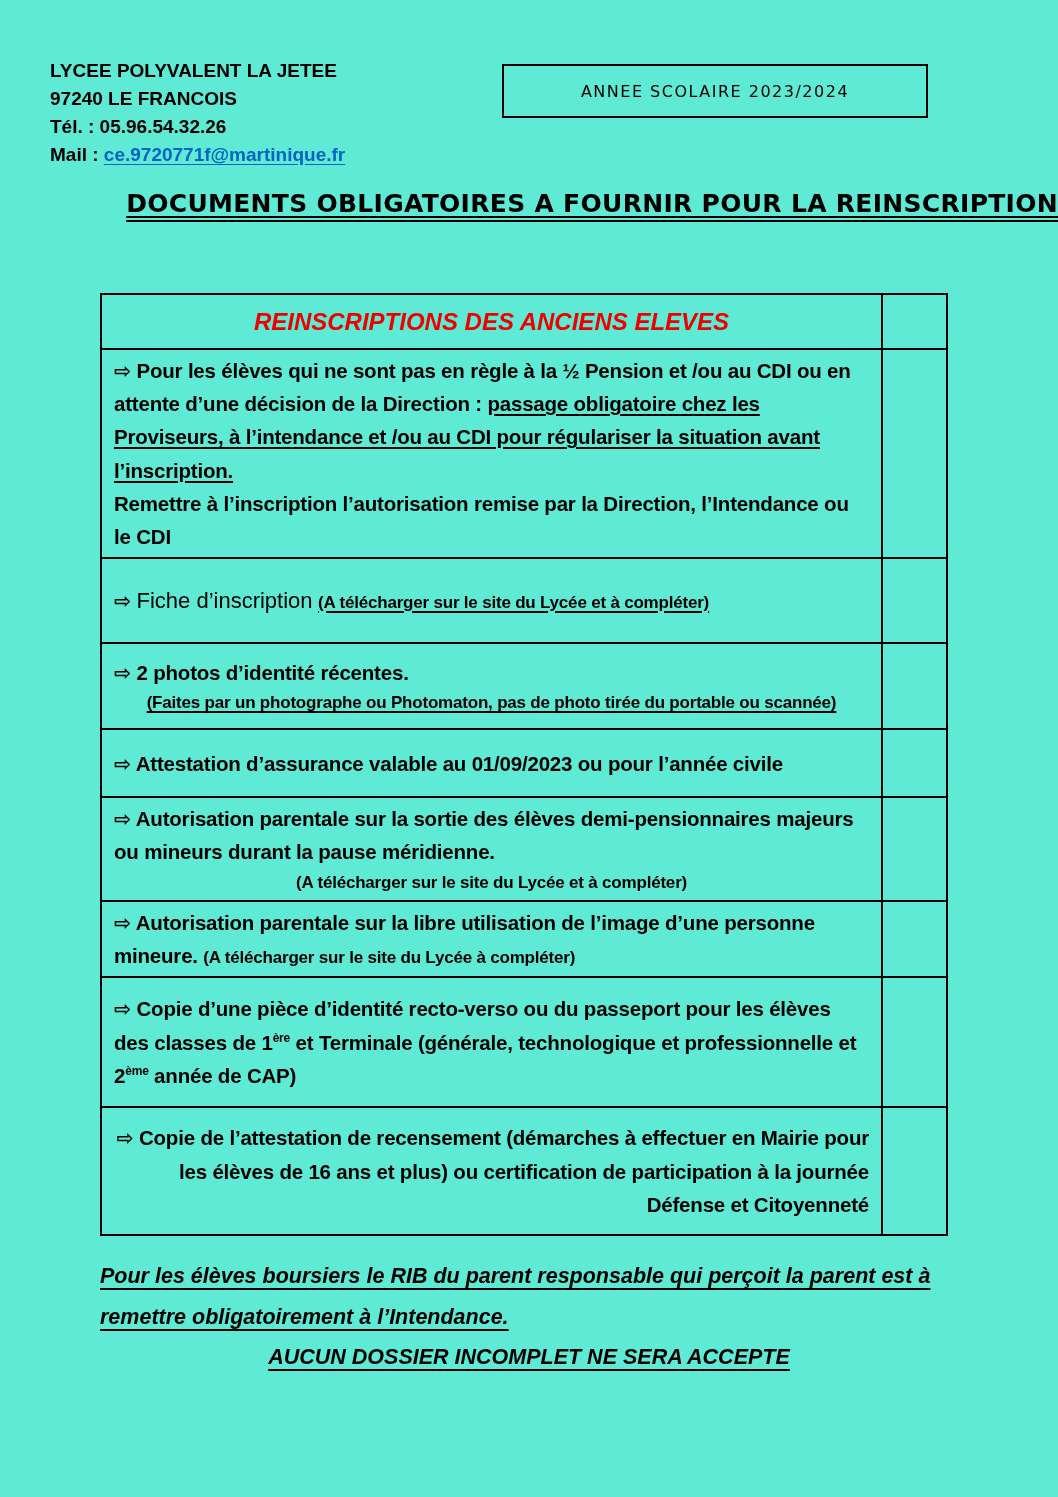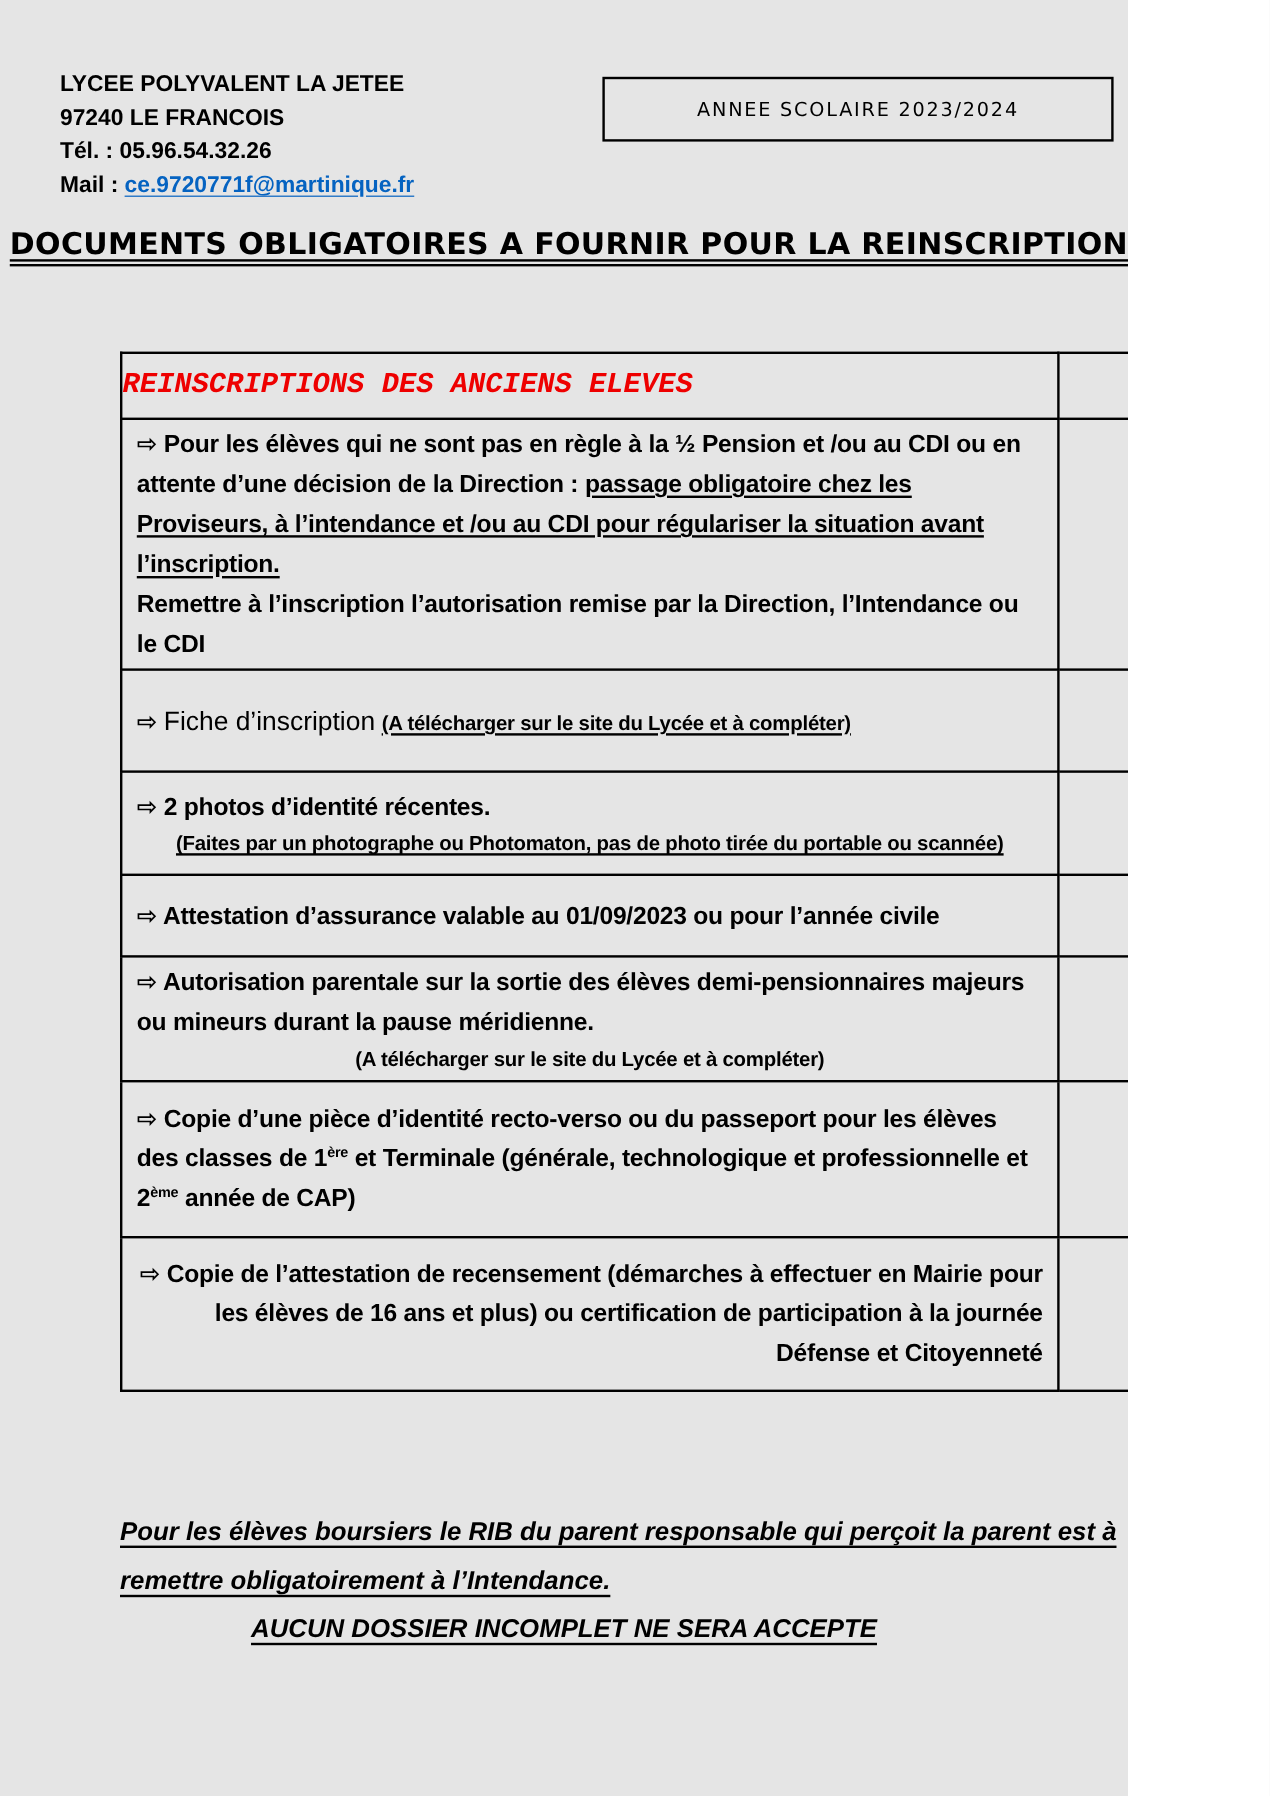--- a/index.html
+++ b/index.html
@@ -1,20 +1,20 @@
 <!DOCTYPE html>
 <html style="--accent-red: #EE0000; --link-blue: #0563C1;"><head>
 <meta charset="utf-8">
 <style>
   * { margin:0; padding:0; box-sizing:border-box; }
   html,body { background:#ffffff; }
   .page {
     position:relative;
-    width:940px; height:1497px;
-    background:#e5e5e5;
+    width:1058px; height:1497px;
+    background:#5eead4;
     color:#000;
     font-family:"Liberation Sans","DejaVu Sans",sans-serif;
     overflow:hidden;
   }
 
   
   .school-header {
     position:absolute; left:50px; top:57px;
     font-size:19px; font-weight:700; line-height:28px;
   }
@@ -48,22 +48,22 @@
 
   
   table.doc-table {
     position:absolute; left:100px; top:293px; width:846px;
     border-collapse:collapse; table-layout:fixed;
   }
   col.main { width:781px; }
   col.check { width:65px; }
   table.doc-table td { border:2.5px solid #000; vertical-align:middle; }
   .hdr-cell {
-    text-align:left; color:var(--accent-red,#EE0000);
-    font-weight:700; font-style:italic; font-size:24px;font-family:Liberation Mono, monospace;
+    text-align:center; color:var(--accent-red,#EE0000);
+    font-weight:700; font-style:italic; font-size:24px;
   }
   .main-cell {
     padding:4px 12px;
     font-weight:700; font-size:20.5px; line-height:1.62;
     letter-spacing:-0.2px;
   }
   tr.h-hdr td { height:55px; }
   tr.r1 td { height:197px; }
   tr.r2 td { height:85px; }
   tr.r3 td { height:86px; }
@@ -166,20 +166,28 @@
 
       <tr class="r5">
         <td class="main-cell">
           <span class="arrow">⇨</span>
           <span>Autorisation parentale sur la sortie des élèves demi-pensionnaires majeurs ou mineurs durant la pause méridienne.</span>
           <span class="paren-center">(A télécharger sur le site du Lycée et à compléter)</span>
         </td>
         <td class="check-cell"></td>
       </tr>
 
+      <tr class="r6">
+        <td class="main-cell">
+          <span class="arrow">⇨</span>
+          <span>Autorisation parentale sur la libre utilisation de l’image d’une personne mineure.</span>
+          <span class="paren-sm">(A télécharger sur le site du Lycée à compléter)</span>
+        </td>
+        <td class="check-cell"></td>
+      </tr>
 
       <tr class="r7">
         <td class="main-cell">
           <span class="arrow">⇨</span>
           <span>Copie d’une pièce d’identité recto-verso ou du passeport pour les élèves des classes de 1</span><sup class="ord">ère</sup><span> et Terminale (générale, technologique et professionnelle et 2</span><sup class="ord">ème</sup><span> année de CAP)</span>
         </td>
         <td class="check-cell"></td>
       </tr>
 
       <tr class="r8">

